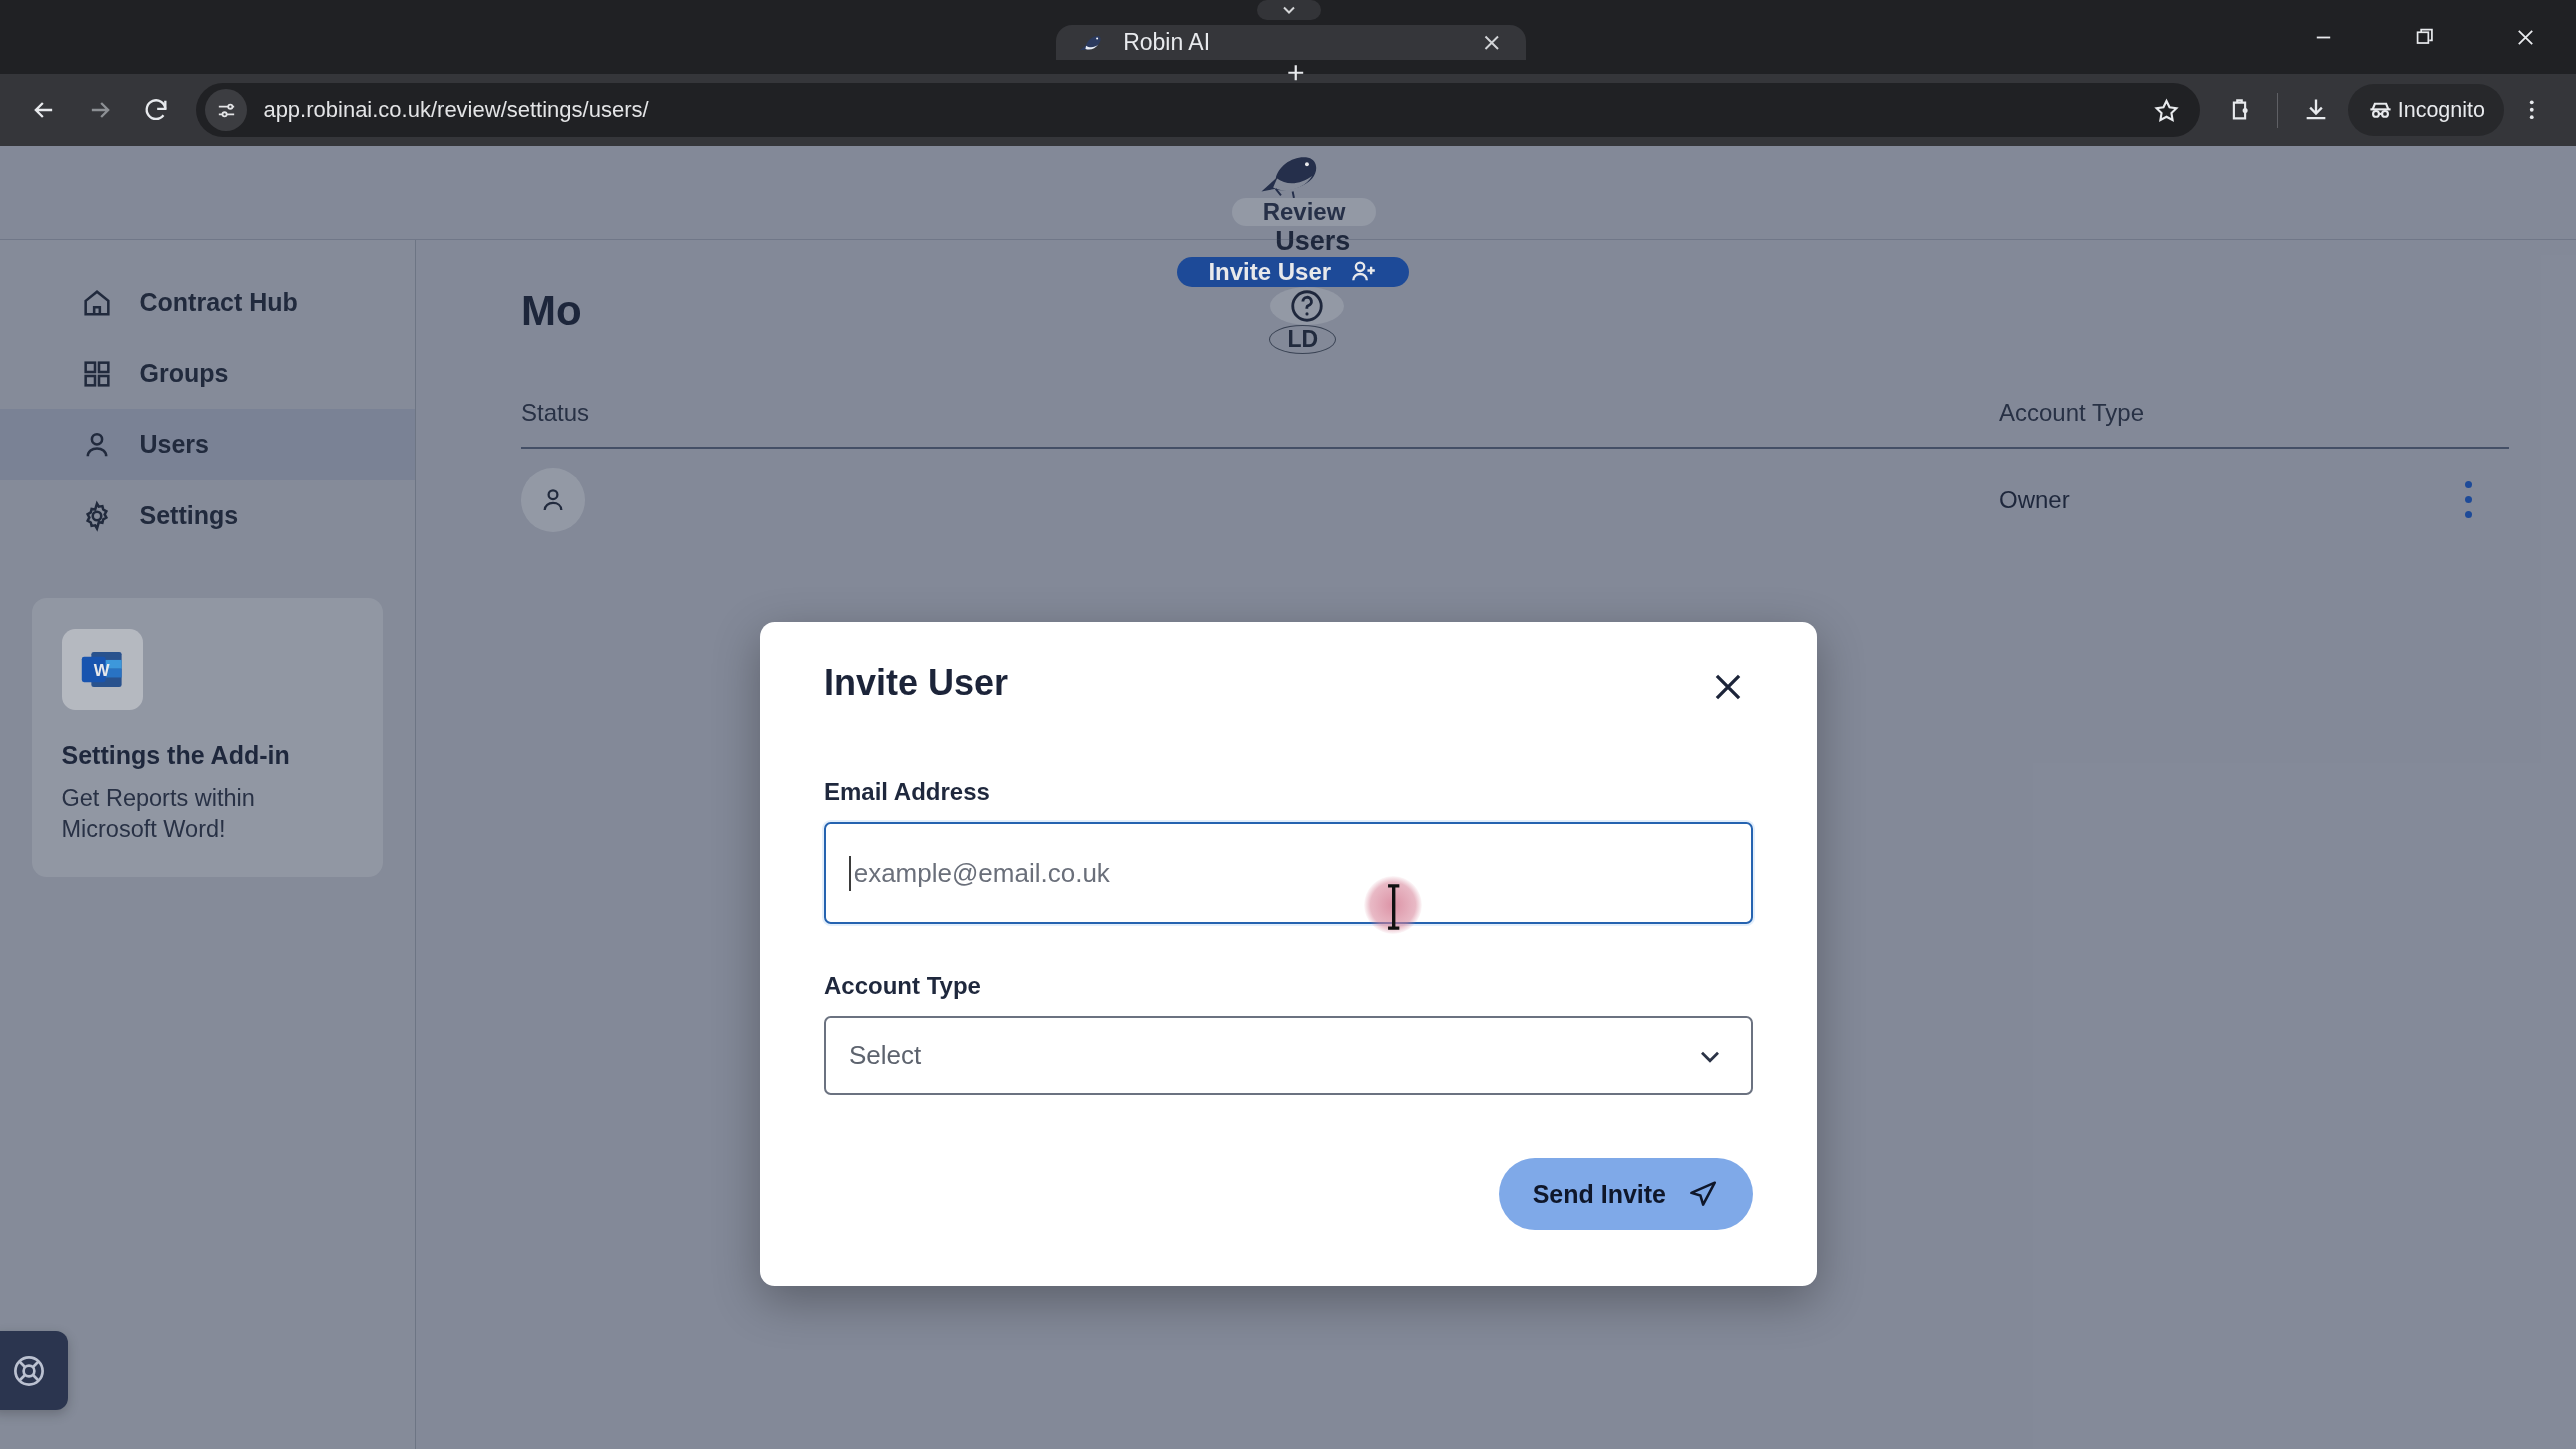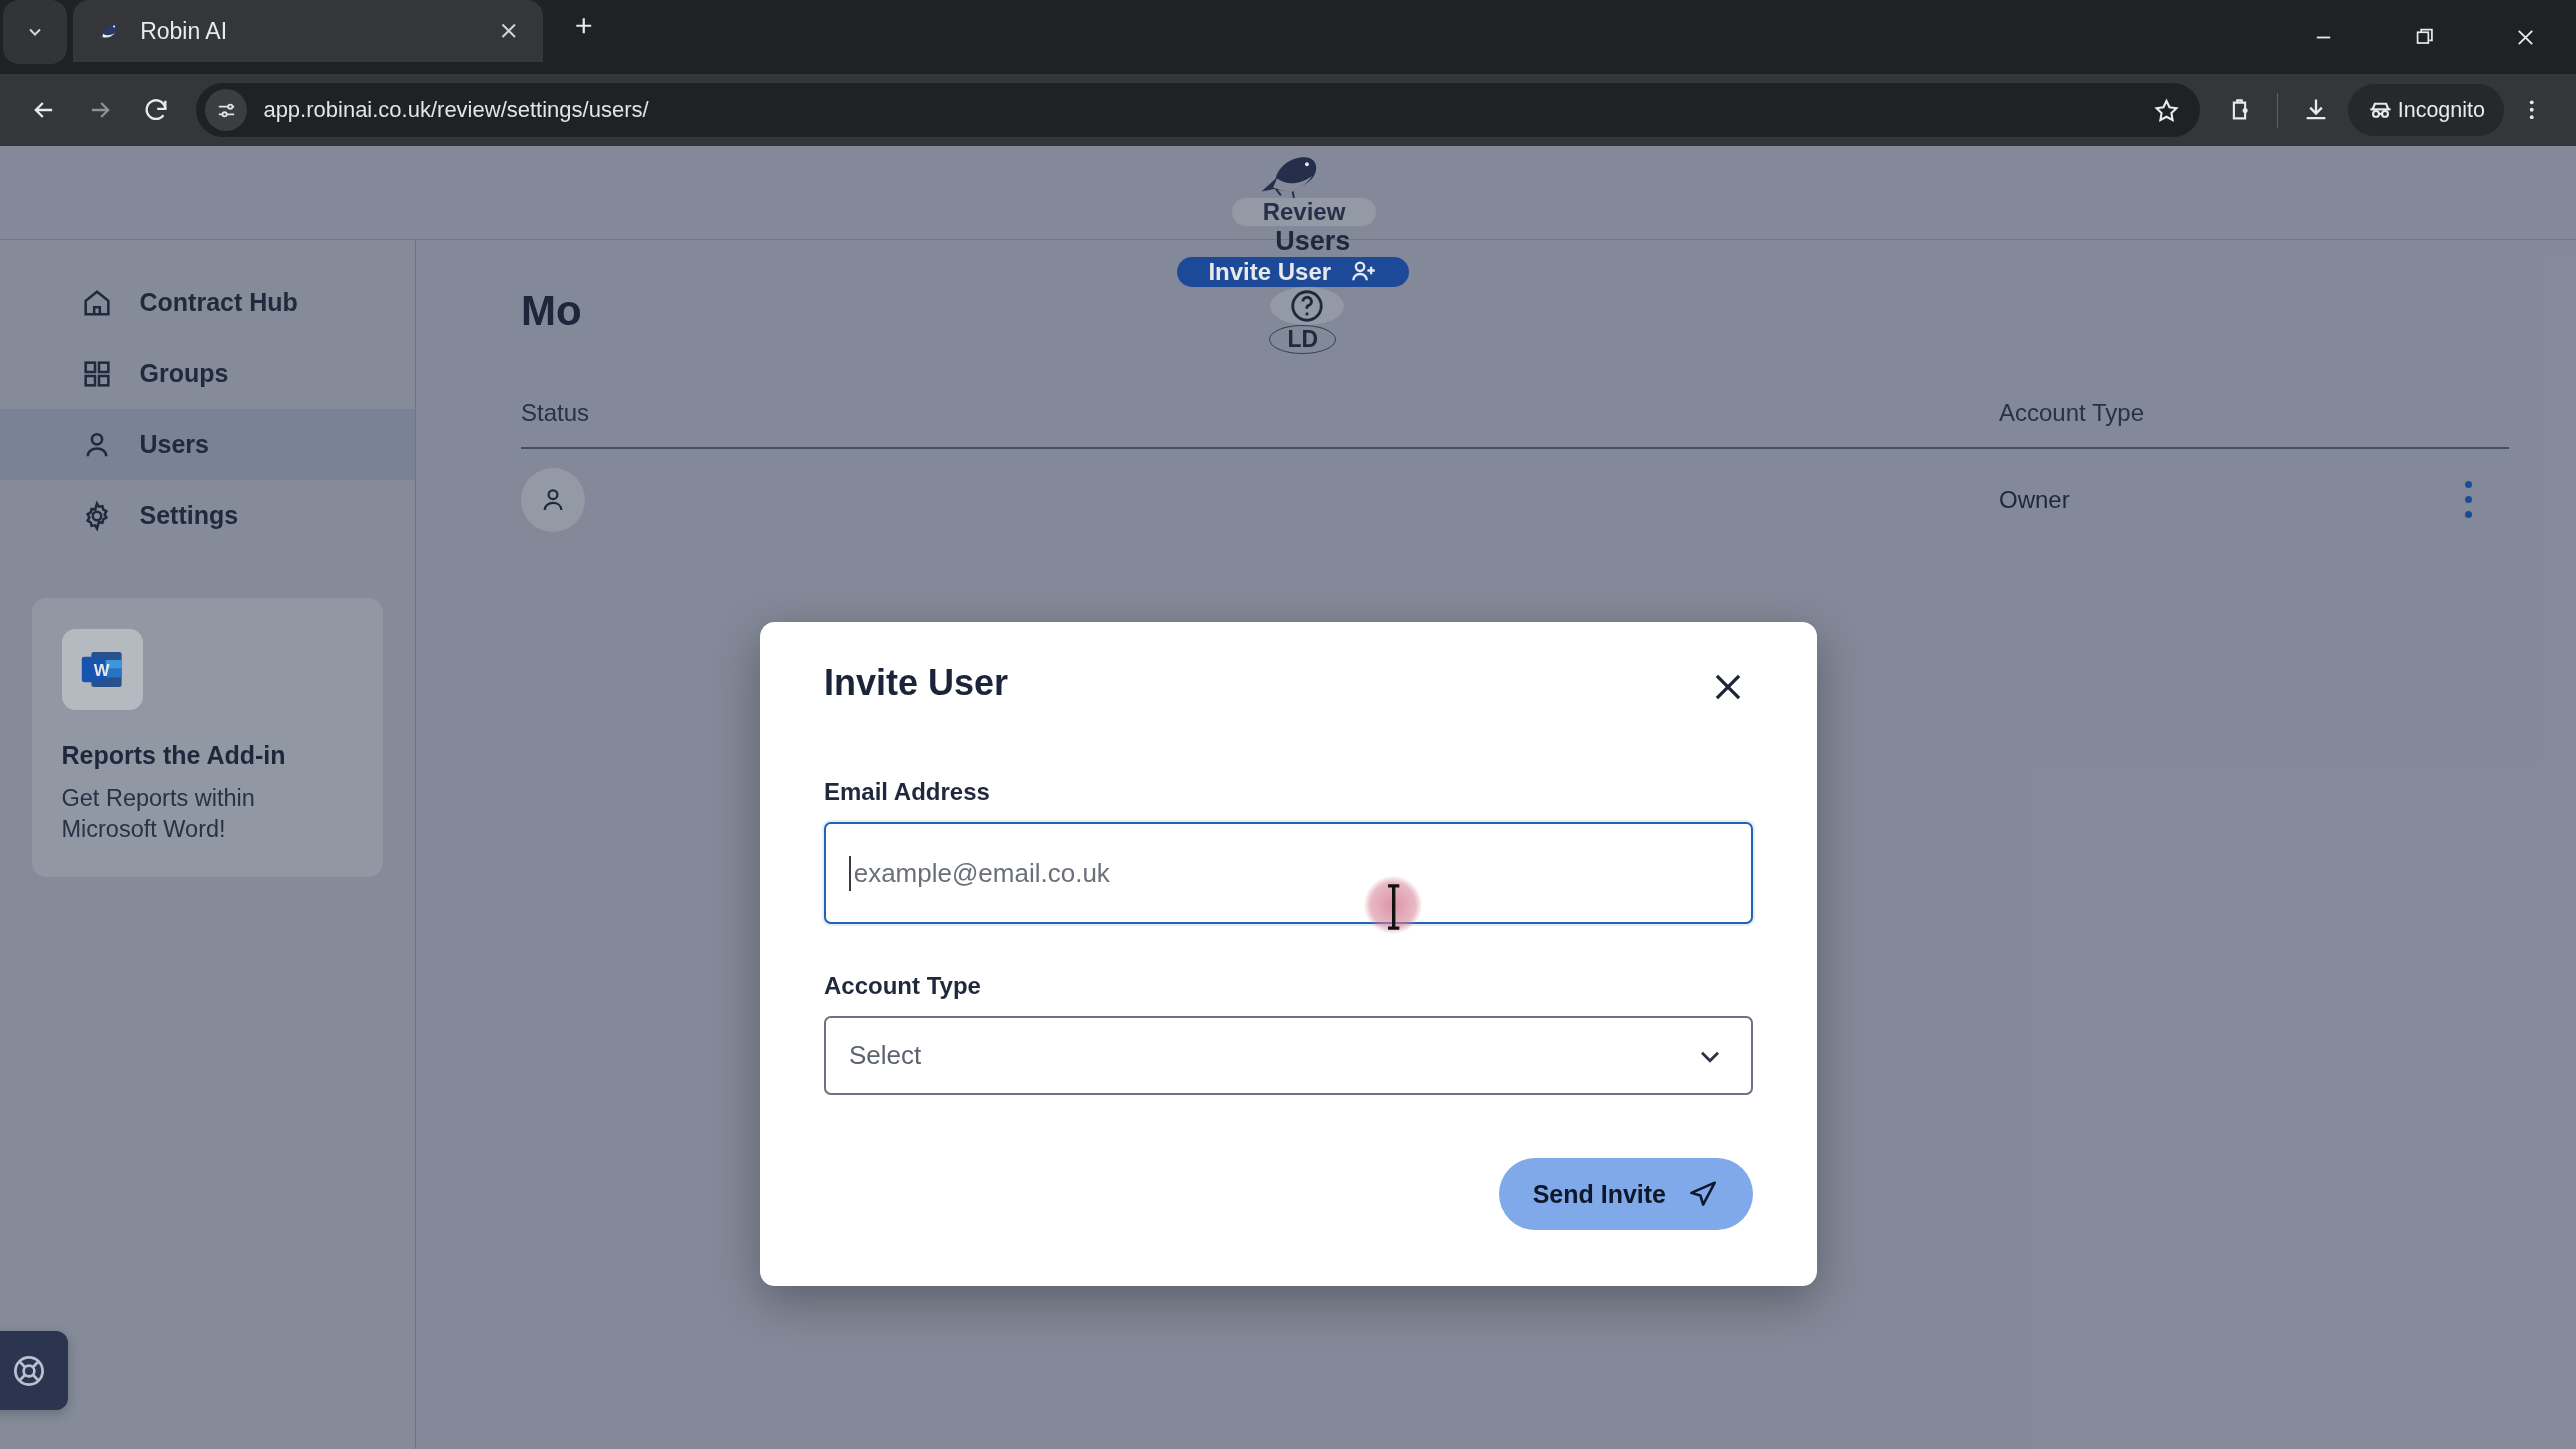--- a/index.html
+++ b/index.html
@@ -8,21 +8,21 @@
     overflow: hidden;
     font-family: "Liberation Sans", sans-serif;
     background: #202124;
   }
 
   
   .browser { width: 2576px; height: 1449px; position: relative; }
 
   .tabstrip {
     height: 74px; background: #202124;
-    display: flex; align-items: flex-start; position: relative;
+    display: flex; align-items: center; position: relative; flex-direction: column;
   }
   .tab-search {
     width: 64px; height: 64px; margin-left: 2.7px; margin-bottom: 5.4px;
     border-radius: 16px; background: #333438;
     display: flex; align-items: center; justify-content: center;
     color: #d5d6d8;
   }
   .chev-down { width: 20px; height: 20px; }
   .tab {
     margin-left: 6.7px; width: 470px; height: 62px;
@@ -450,21 +450,21 @@
         <div class="promo">
           <div class="promo-icon">
             <svg viewBox="0 0 64 64" width="51" height="51">
               <rect x="18" y="10" width="38" height="44" rx="3" fill="#2b5797"></rect>
               <rect x="18" y="20" width="38" height="11" fill="#41a5ee"></rect>
               <rect x="18" y="31" width="38" height="11" fill="#2b7cd3"></rect>
               <rect x="6" y="16" width="30" height="32" rx="3" fill="#185abd"></rect>
               <text x="21" y="40" font-family="Liberation Sans, sans-serif" font-size="21" font-weight="bold" fill="#ffffff">W</text>
             </svg>
           </div>
-          <div class="promo-title">Reports the Add-in</div>
+          <div class="promo-title">Settings the Add-in</div>
           <div class="promo-sub">Get Reports within Microsoft Word!</div>
         </div>
 
         <div class="support-fab">
           <svg viewBox="0 0 24 24" width="38" height="38" fill="none" stroke="#cdd3e2" stroke-width="1.7">
             <circle cx="12" cy="12" r="8.6"></circle>
               <circle cx="12" cy="12" r="3.4"></circle>
             <path d="M6 6l3.6 3.6M18 6l-3.6 3.6M6 18l3.6-3.6M18 18l-3.6-3.6"></path>
           </svg>
         </div>

